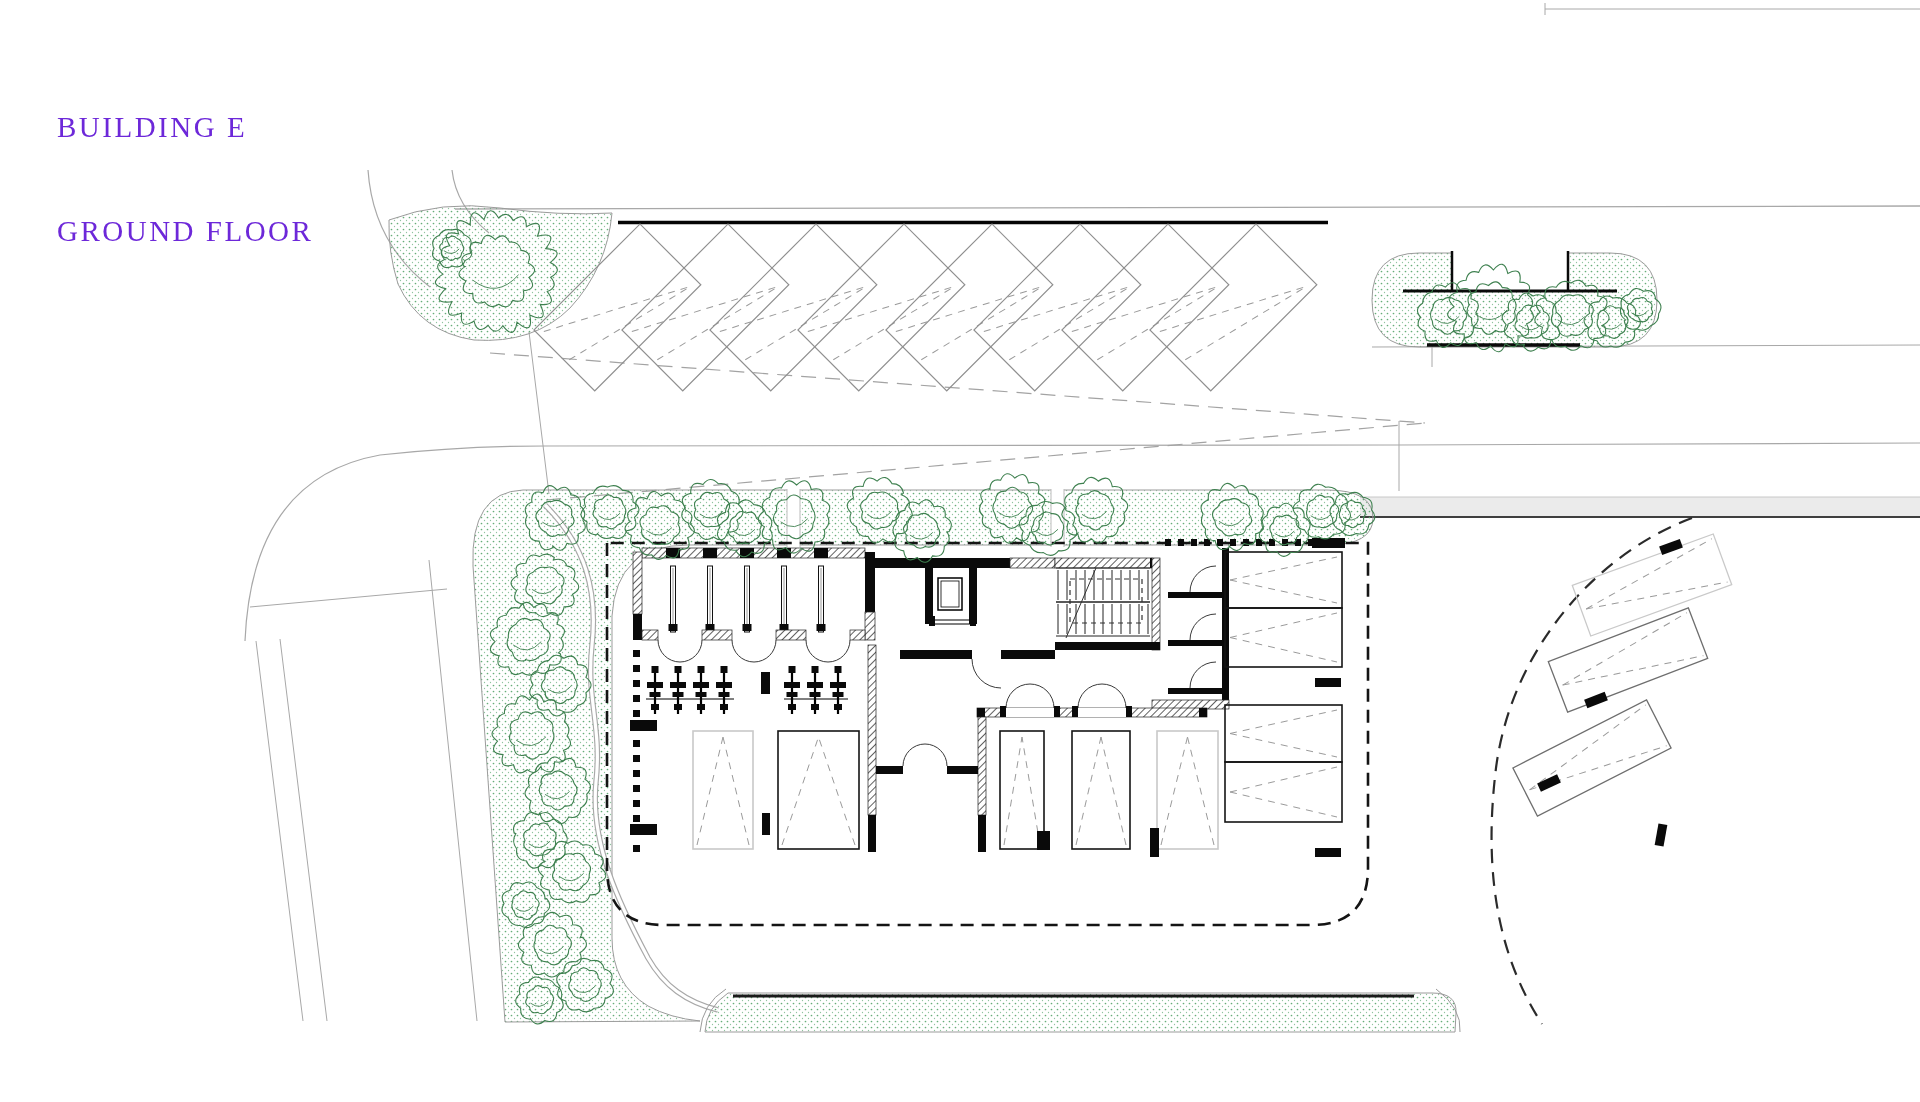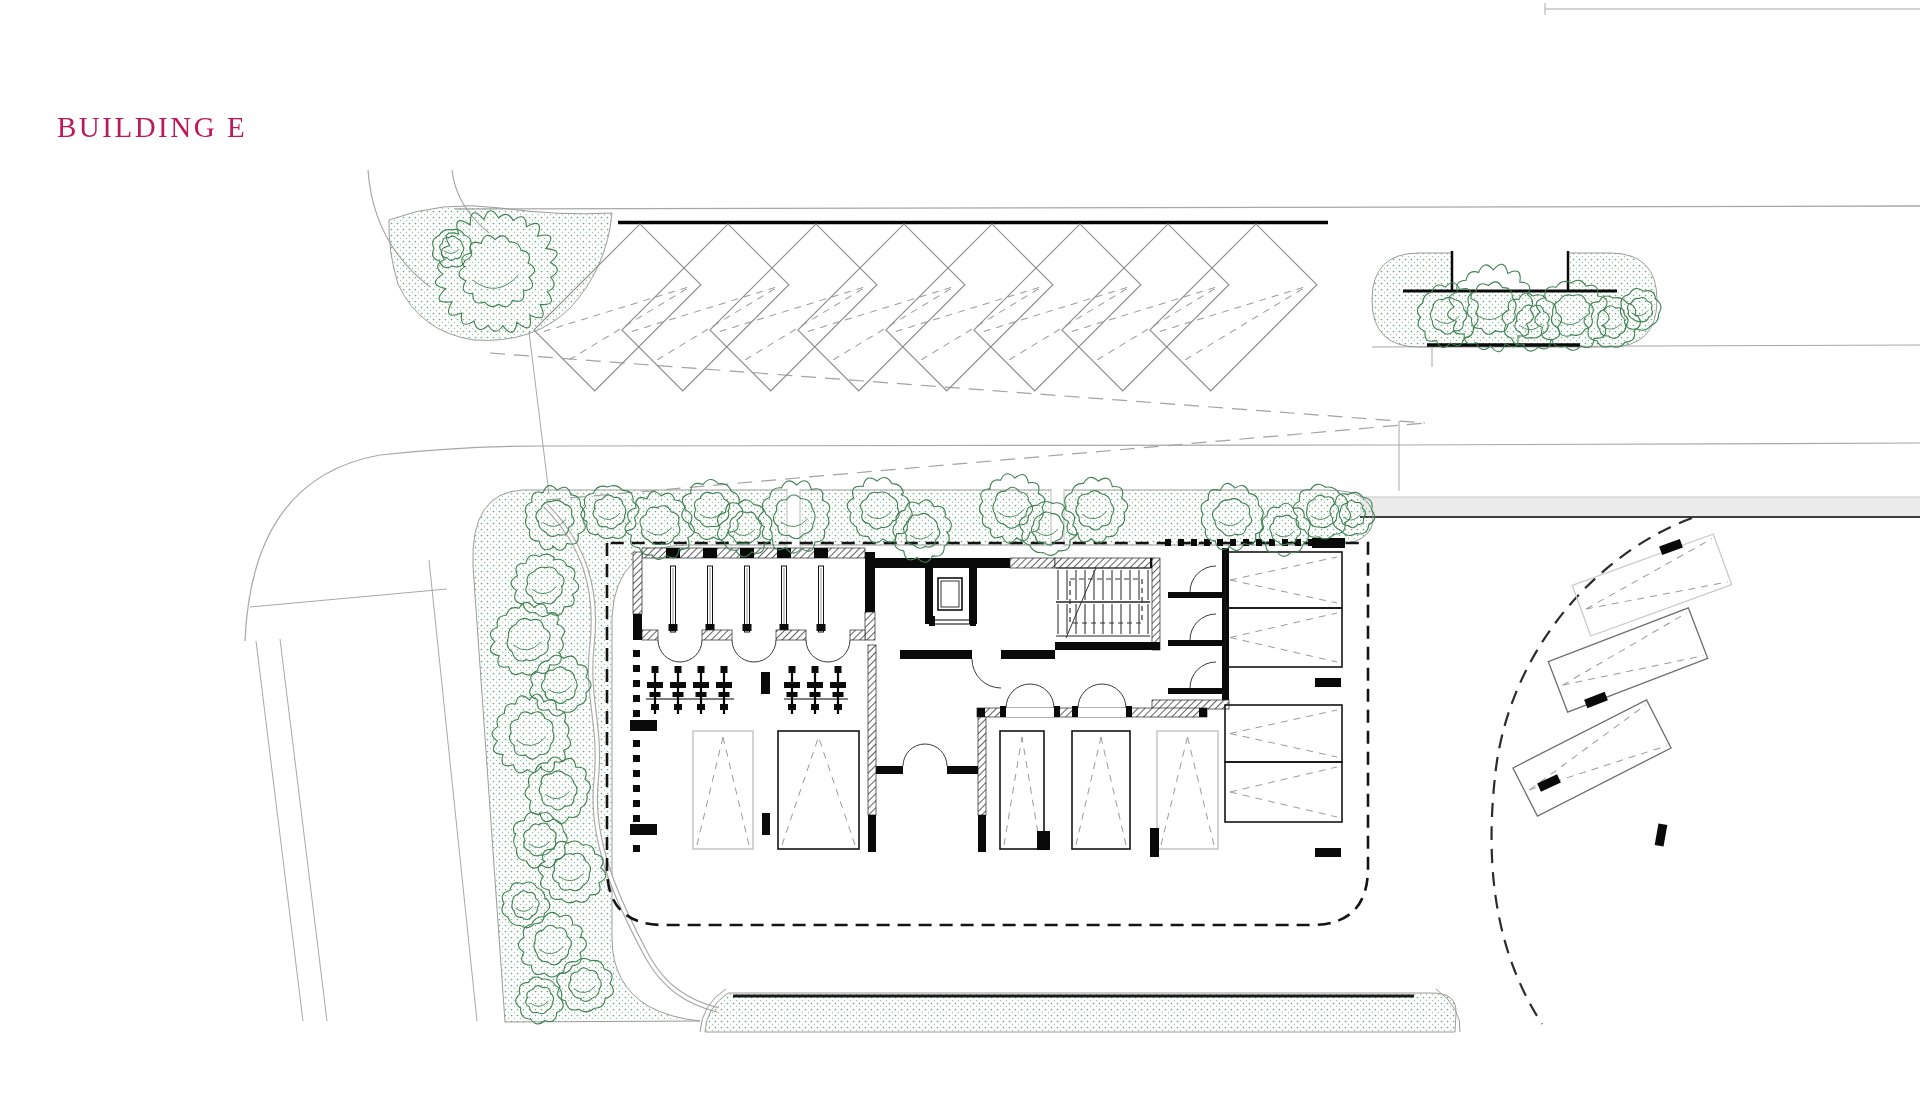--- a/index.html
+++ b/index.html
@@ -7,22 +7,23 @@
          font-family:"Liberation Serif","DejaVu Serif",serif;}
   .plan-title{position:absolute;left:57px;top:40px;font-size:29px;line-height:1.2;
               letter-spacing:2.5px;font-weight:500;white-space:pre;}
   .plan-title div{pointer-events:none;}
   svg.drawing{position:absolute;left:0;top:0;width:1920px;height:1102px;}
 </style>
 </head>
 <body>
 
 <div class="stage">
-  <div class="plan-title" style="color: #be185d;">
+  <div class="plan-title" style="color: #6d28d9;">
     <div>BUILDING E</div>
+    <div>GROUND FLOOR</div>
   </div>
   <svg class="drawing" id="svg" viewBox="0 0 1920 1102">
       <defs>
         <pattern id="stipple" width="6" height="6" patternUnits="userSpaceOnUse">
           <circle cx="1.5" cy="1.5" r="0.85" fill="#55a46b" opacity="0.9"></circle>
           <circle cx="4.5" cy="4.5" r="0.65" fill="#55a46b" opacity="0.65"></circle>
         </pattern>
         <pattern id="hatch" width="5" height="5" patternUnits="userSpaceOnUse" patternTransform="rotate(45)">
           <rect x="0" y="0" width="5" height="5" fill="#fff"></rect>
           <line x1="0" y1="0" x2="0" y2="5" stroke="#2a2a2a" stroke-width="1.5"></line>

